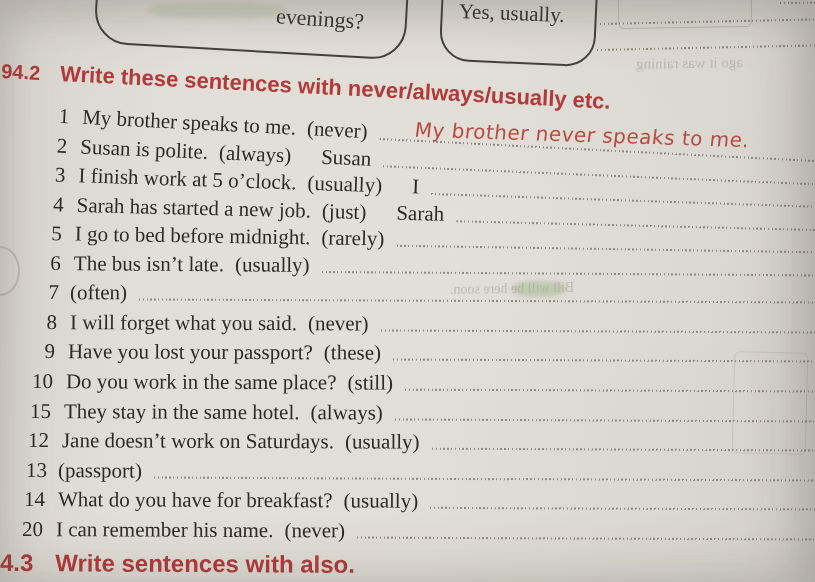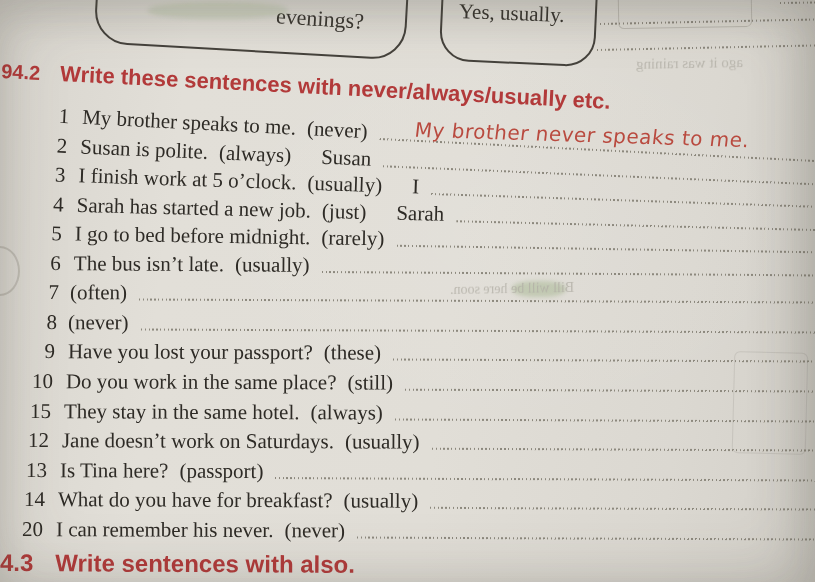--- a/index.html
+++ b/index.html
@@ -128,20 +128,21 @@
         <span class="adverb">(usually)</span>
         <div class="ansline"></div>
       </div>
       <div class="row" style="left: 34.6px; top: 278.3px; width: 786.4px; transform: rotate(0.25deg);">
         <span class="num">7</span>
         <span class="adverb">(often)</span>
         <div class="ansline"></div>
       </div>
       <div class="row" style="left: 32.7px; top: 307.85px; width: 788.3px; transform: rotate(0.25deg);">
         <span class="num">8</span>
+        <span class="sentence">I will forget what you said.</span>
         <span class="adverb">(never)</span>
         <div class="ansline"></div>
       </div>
       <div class="row" style="left: 30.8px; top: 337.4px; width: 790.2px; transform: rotate(0.25deg);">
         <span class="num">9</span>
         <span class="sentence">Have you lost your passport?</span>
         <span class="adverb">(these)</span>
         <div class="ansline"></div>
       </div>
       <div class="row" style="left: 28.9px; top: 366.95px; width: 792.1px; transform: rotate(0.25deg);">
@@ -157,33 +158,32 @@
         <div class="ansline"></div>
       </div>
       <div class="row" style="left: 25.1px; top: 426.05px; width: 795.9px; transform: rotate(0.25deg);">
         <span class="num">12</span>
         <span class="sentence">Jane doesn’t work on Saturdays.</span>
         <span class="adverb">(usually)</span>
         <div class="ansline"></div>
       </div>
       <div class="row" style="left: 23.2px; top: 455.6px; width: 797.8px; transform: rotate(0.25deg);">
         <span class="num">13</span>
-        <span class="sentence">Is Tina here?</span>
         <span class="adverb">(passport)</span>
         <div class="ansline"></div>
       </div>
       <div class="row" style="left: 21.3px; top: 485.15px; width: 799.7px; transform: rotate(0.25deg);">
         <span class="num">14</span>
         <span class="sentence">What do you have for breakfast?</span>
         <span class="adverb">(usually)</span>
         <div class="ansline"></div>
       </div>
       <div class="row" style="left: 19.4px; top: 514.7px; width: 801.6px; transform: rotate(0.25deg);">
         <span class="num">20</span>
-        <span class="sentence">I can remember his never.</span>
+        <span class="sentence">I can remember his name.</span>
         <span class="adverb">(never)</span>
         <div class="ansline"></div>
       </div>
     </div>
 
   <div class="ex-head" id="head-4-3">
     <span class="ex-num">4.3</span>
     <span class="ex-title">Write sentences with also.</span>
   </div>
 

